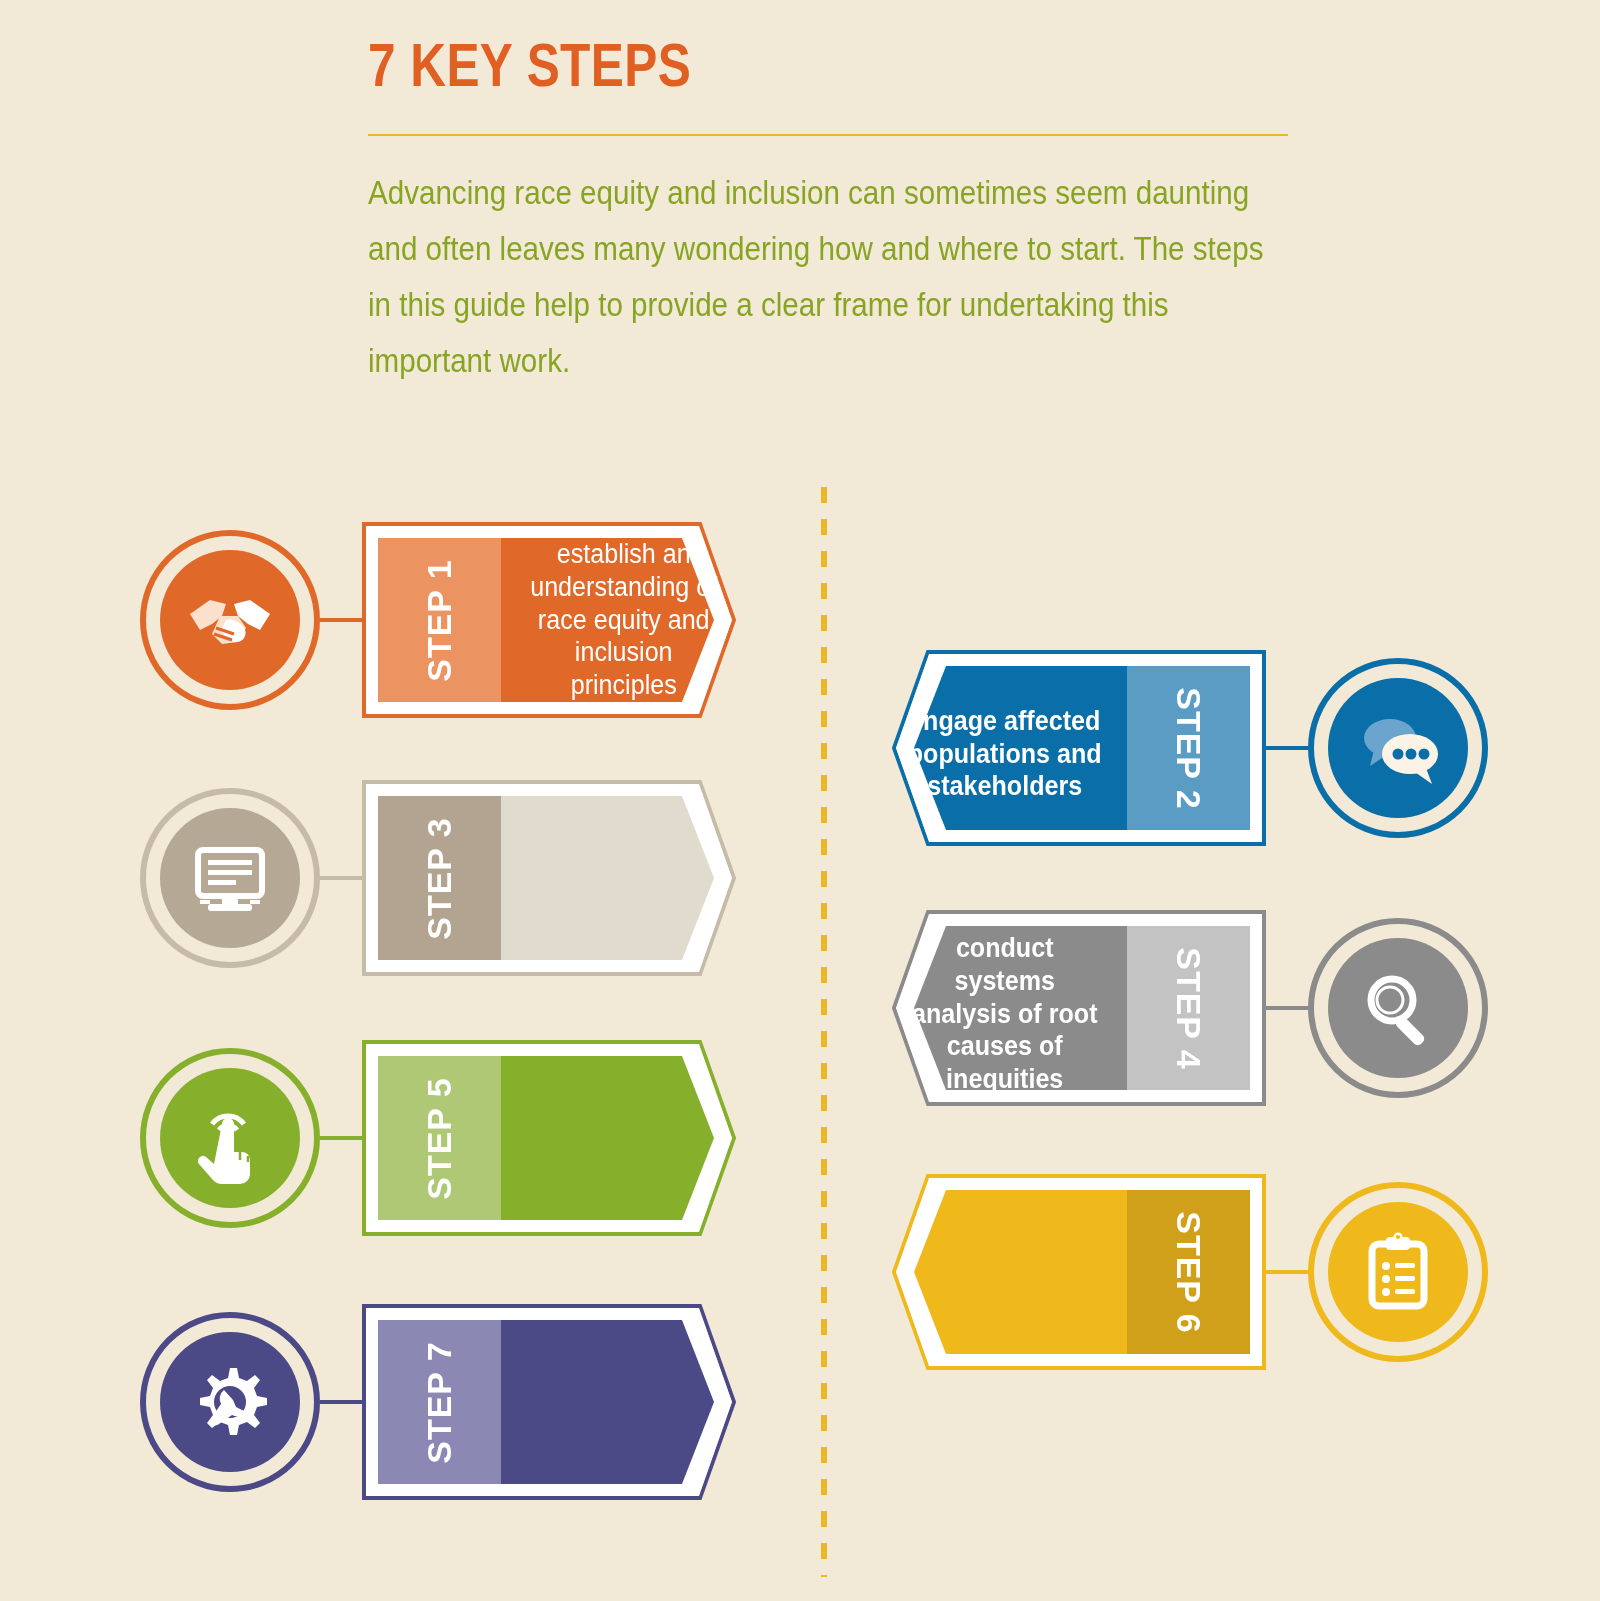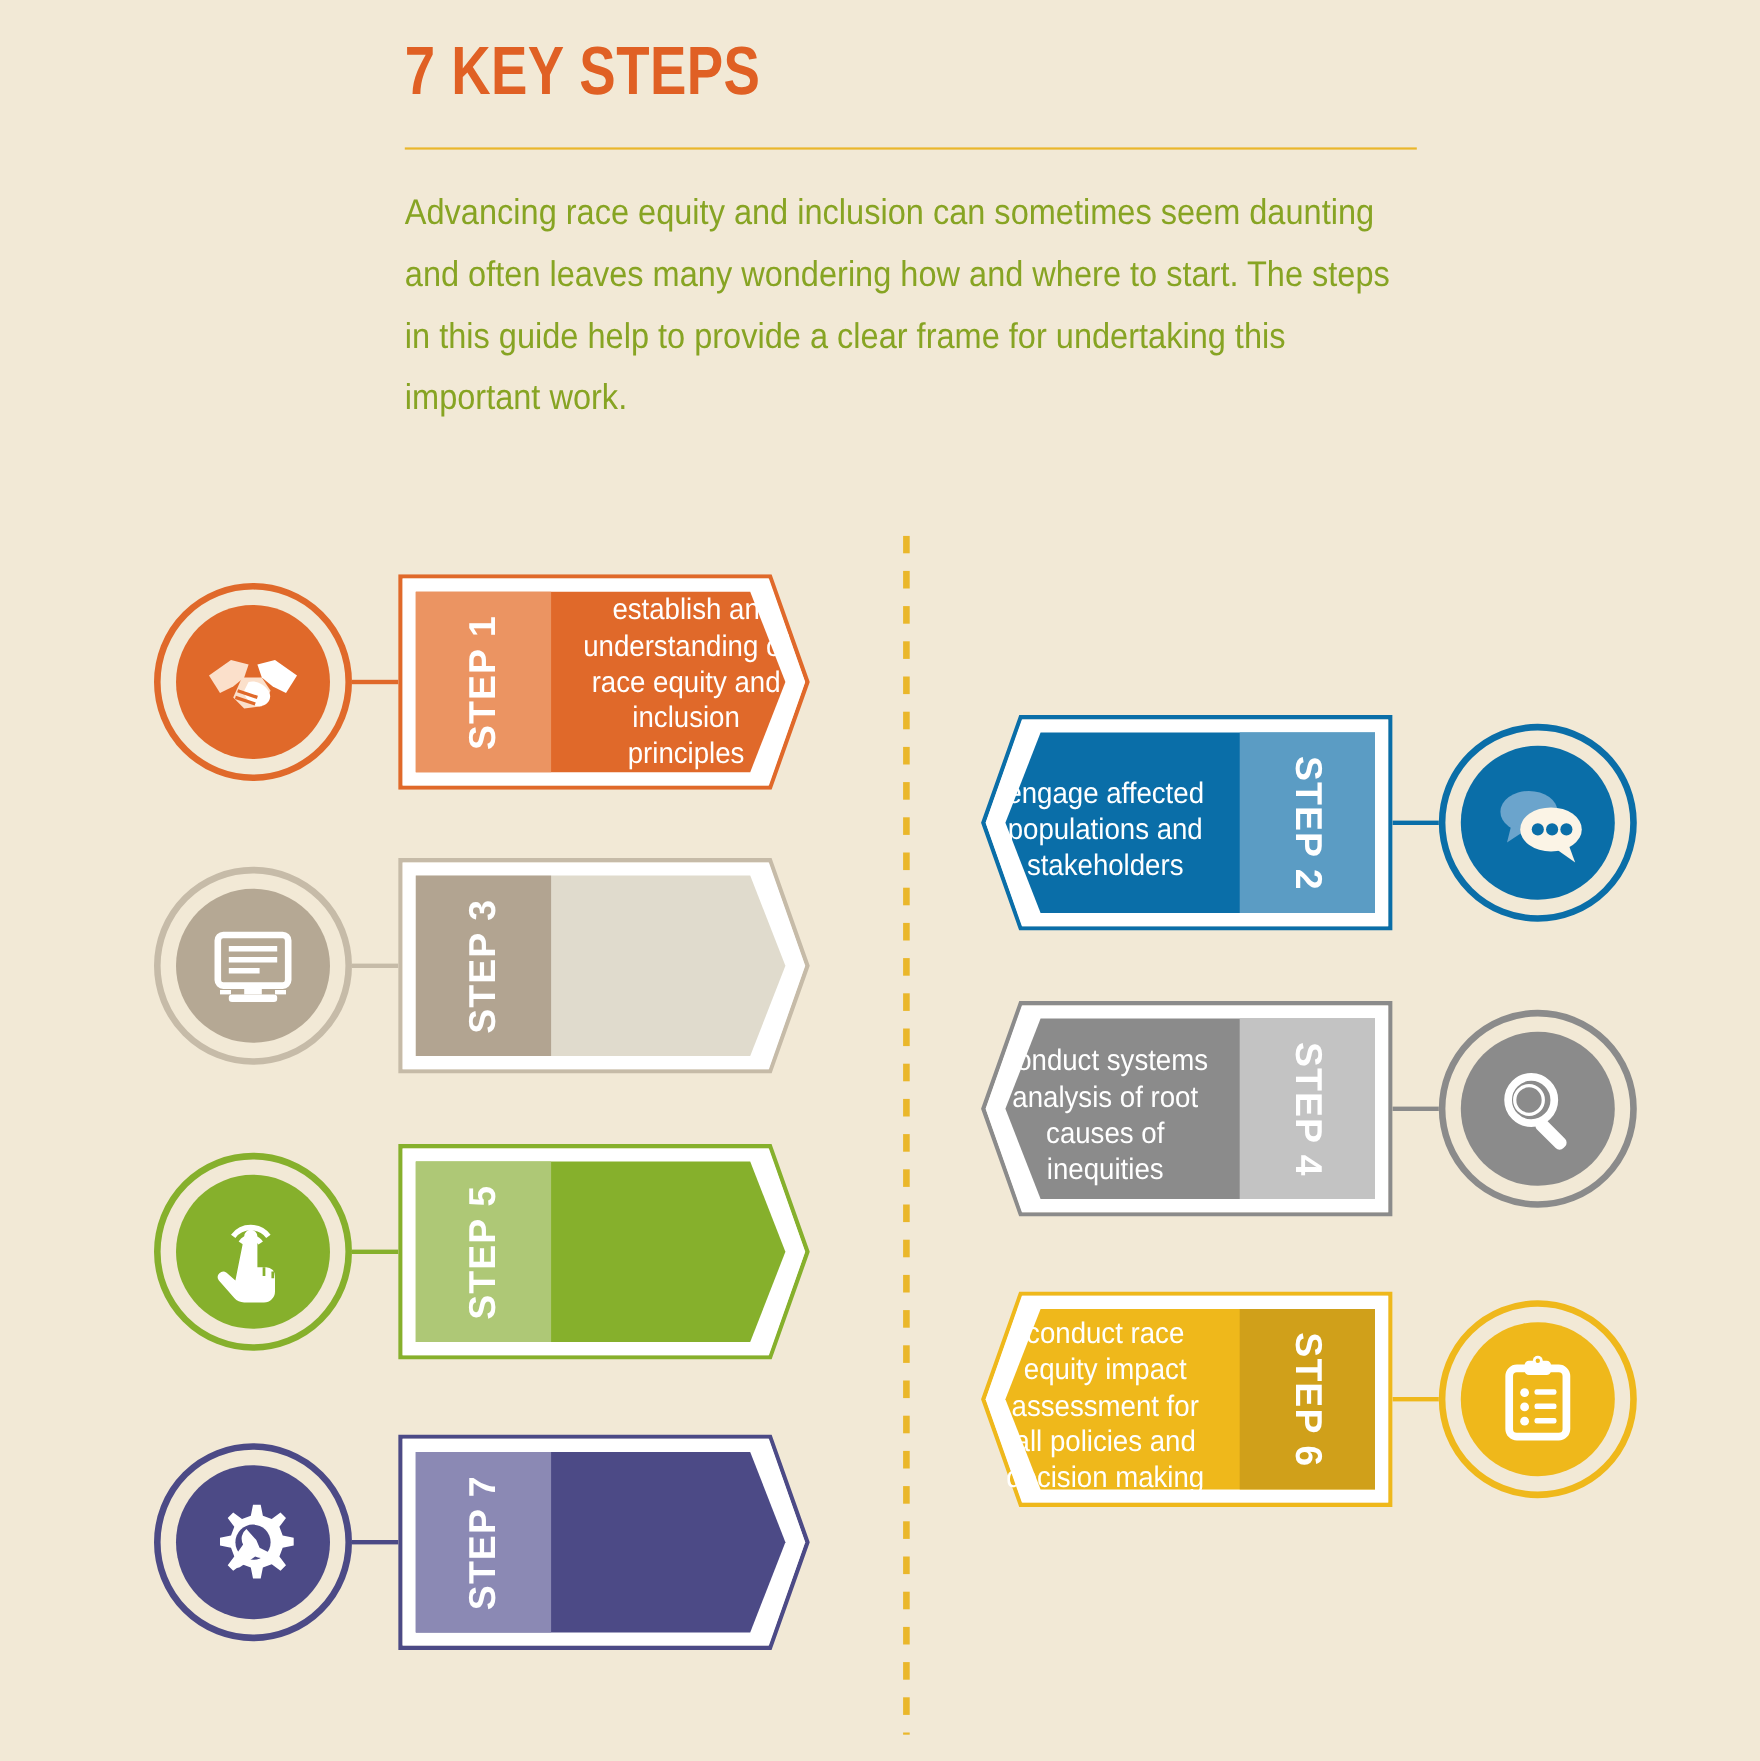--- a/index.html
+++ b/index.html
@@ -167,20 +167,21 @@
   .card-body {
     flex: 1 1 auto;
     display: flex;
     align-items: center;
     justify-content: center;
     padding: 16px 30px 16px 14px;
     box-sizing: border-box;
   }
   .card-content.rev .card-body {
     padding: 28px 14px 16px 30px;
+    font-weight: bold;
   }
   .card-desc {
     color: #ffffff;
     font-size: 27px;
     line-height: 1.22;
     text-align: center;
     transform: scaleX(0.93);
   }
 
   
@@ -435,23 +436,20 @@
     <div class="fillwrap">
       <svg width="400" height="196" viewBox="0 0 400 196">
         <path d="M396,4 H63 L30,98 L63,192 H396 Z" fill="#ffffff"></path>
         <path d="M384,16 H80 L48,98 L80,180 H384 Z" fill="currentColor"></path>
       </svg>
     </div>
     <div class="card-content rev">
       <div class="step-label-band">
         <span class="step-label">STEP 6</span>
       </div>
-      <div class="card-body">
-        <span class="card-desc">conduct race equity impact assessment for all policies and decision making</span>
-      </div>
     </div>
   </div>
 </div>
 
 <div class="step-row left s7" style="top:1302px">
   <div class="badge">
     <div class="badge-ring"></div>
     <div class="badge-inner">
       <svg width="96" height="96" viewBox="0 0 96 96">
         <path d="M48 14 l7 0 2 10 8 3 8-6 5 5 -6 8 3 8 10 2 0 7 -10 2 -3 8 6 8 -5 5 -8-6 -8 3 -2 10 -7 0 -2-10 -8-3 -8 6 -5-5 6-8 -3-8 -10-2 0-7 10-2 3-8 -6-8 5-5 8 6 8-3 z" fill="#ffffff"></path>

